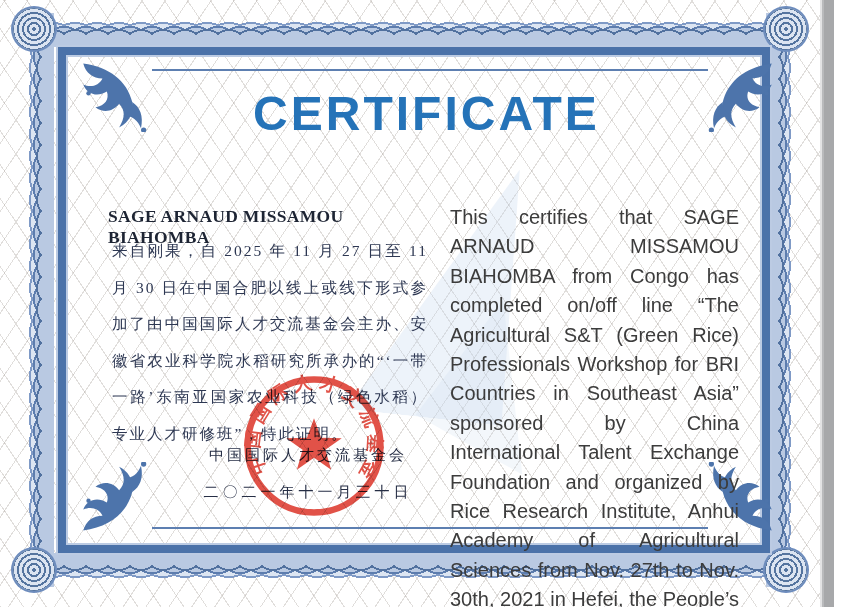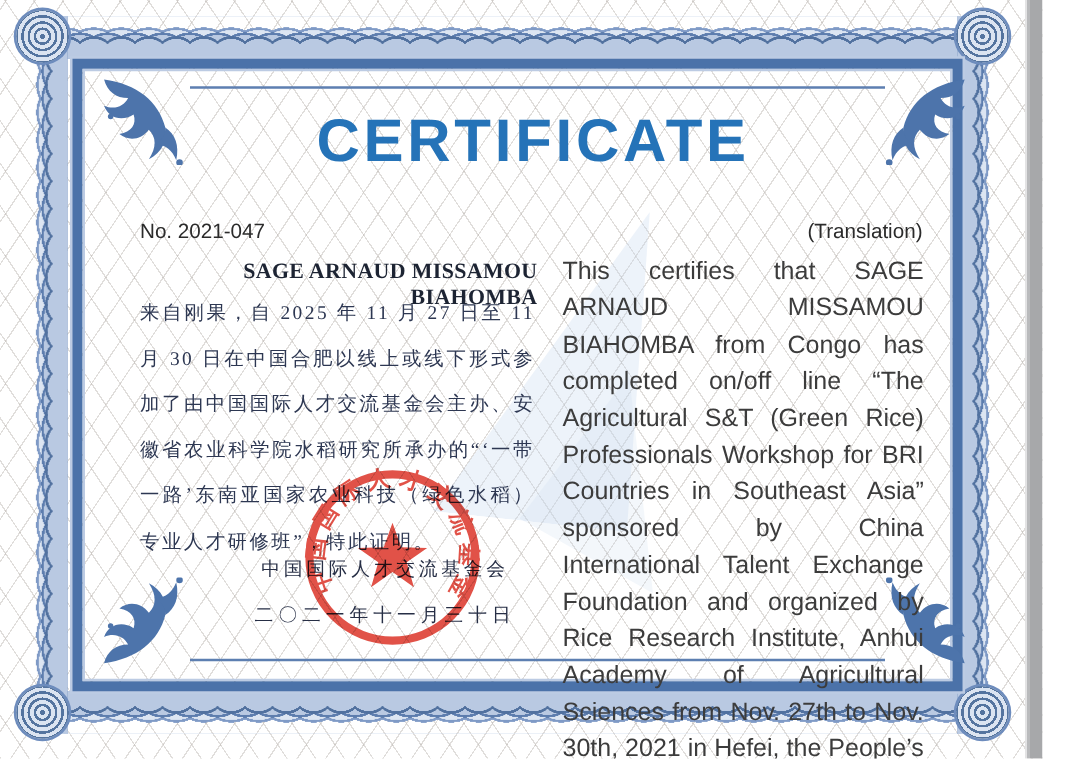--- a/index.html
+++ b/index.html
@@ -85,21 +85,21 @@
     position:absolute;left:66px;top:86px;width:721px;text-align:center;
     font-size:48px;font-weight:700;letter-spacing:3px;color:#2573b8;
     font-family:"Liberation Sans",sans-serif;
   }
   .meta-row{
     position:absolute;left:112px;top:176px;width:626px;
     display:flex;justify-content:space-between;
     font-size:16.5px;color:#2b2b2b;
   }
   .recipient{
-    position:absolute;left:108px;top:206px;width:322px;text-align:right;
+    position:absolute;left:108px;top:206px;width:322px;text-align:left;
     font-family:"Liberation Serif","DejaVu Serif",serif;
     font-weight:700;font-size:17.5px;color:#1d2433;letter-spacing:.3px;
   }
   .cn-body{
     position:absolute;left:112px;top:233px;width:316px;
     font-family:"Liberation Serif","DejaVu Serif",serif;
     font-size:15.5px;line-height:36.5px;letter-spacing:2px;
     text-align:justify;color:#2d3752;
   }
   .cn-sig{position:absolute;left:150px;width:316px;text-align:center;
@@ -169,24 +169,20 @@
       <path d="M62,50 C71,56 75,66 72,80 C68,70 61,65 52,66 C59,62 62,57 62,50 Z"></path>
       <circle cx="75" cy="82" r="3"></circle>
       <circle cx="12" cy="40" r="2.5"></circle>
     </g>
   </svg>
   <div class="rule rule-top"></div>
   <div class="rule rule-bottom"></div>
 
   <div class="title">CERTIFICATE</div>
 
-  <div class="meta-row">
-    <span>No. 2021-047</span>
-    <span>(Translation)</span>
-  </div>
 
   <div class="recipient">SAGE ARNAUD MISSAMOU BIAHOMBA</div>
 
   <div class="cn-body">来自刚果，自 2025 年 11 月 27 日至 11 月 30 日在中国合肥以线上或线下形式参加了由中国国际人才交流基金会主办、安徽省农业科学院水稻研究所承办的“‘一带一路’东南亚国家农业科技（绿色水稻）专业人才研修班”，特此证明。</div>
 
   <div class="cn-sig cn-sig-org">中国国际人才交流基金会</div>
   <div class="cn-sig cn-sig-date">二〇二一年十一月三十日</div>
 
   <div class="en-body">This certifies that SAGE ARNAUD MISSAMOU BIAHOMBA from Congo has completed on/off line “The Agricultural S&amp;T (Green Rice) Professionals Workshop for BRI Countries in Southeast Asia” sponsored by China International Talent Exchange Foundation and organized by Rice Research Institute, Anhui Academy of Agricultural Sciences from Nov. 27th to Nov. 30th, 2021 in Hefei, the People’s Republic of China.</div>
 

